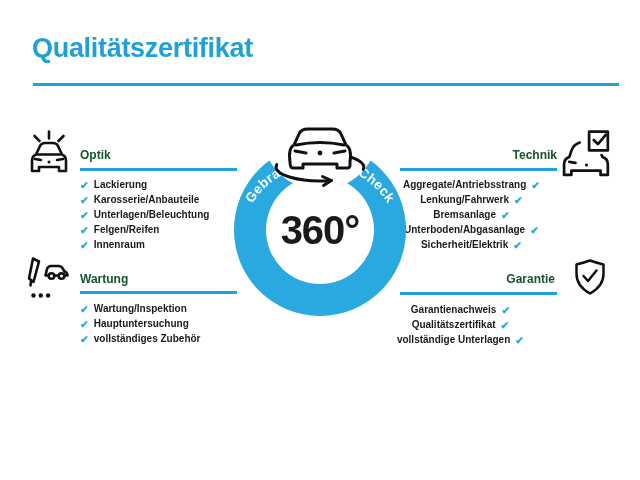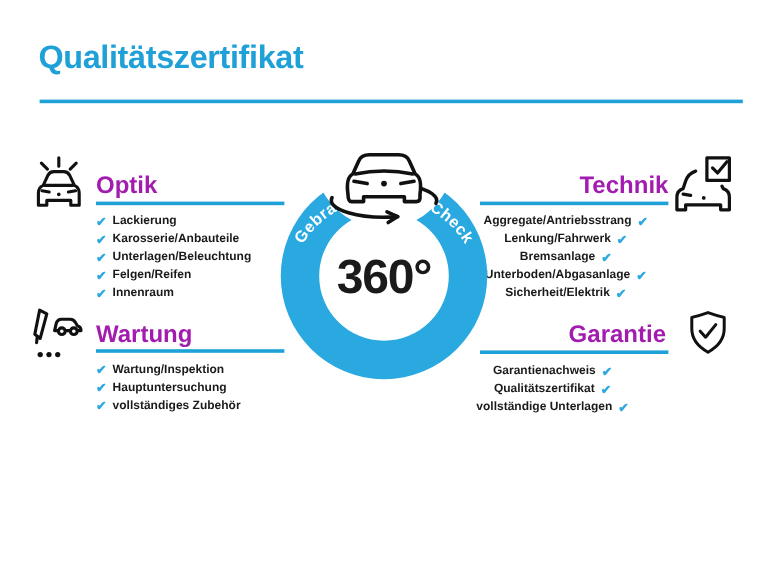--- a/index.html
+++ b/index.html
@@ -6,21 +6,21 @@
   .stage{position:relative;width:640px;height:352px;background:#fff;overflow:hidden;
          font-family:"Liberation Sans",sans-serif;color:#111;}
   .abs{position:absolute;}
   
   .page-title{position:absolute;left:32px;top:33px;margin:0;font-size:27px;font-weight:bold;
               color:#1fa1d8;letter-spacing:-0.3px;}
   .rule{position:absolute;height:3px;background:#1fa1d8;}
   .title-rule{left:33px;top:83px;width:586px;}
   .sec-rule{width:157px;}
   
-  .sec-title{position:absolute;font-size:20px;font-weight:bold;color:#a21caf;line-height:18px;}
+  .sec-title{position:absolute;font-size:12px;font-weight:bold;color:#14532d;line-height:18px;}
   .sec-title.rightside{text-align:left;}
   
   .list{position:absolute;list-style:none;margin:0;padding:0;width:175px;}
   .list li{display:flex;align-items:center;height:15px;font-size:10px;font-weight:bold;
            color:#1a1a1a;gap:5px;white-space:nowrap;}
   .list.rightside li{justify-content:center;}
   .chk{color:#2ba8df;font-size:10.5px;line-height:10px;}
   
   .brand-text{position:absolute;left:86px;top:410px;font-size:13.5px;font-weight:bold;
               color:#0e2352;line-height:15px;}

